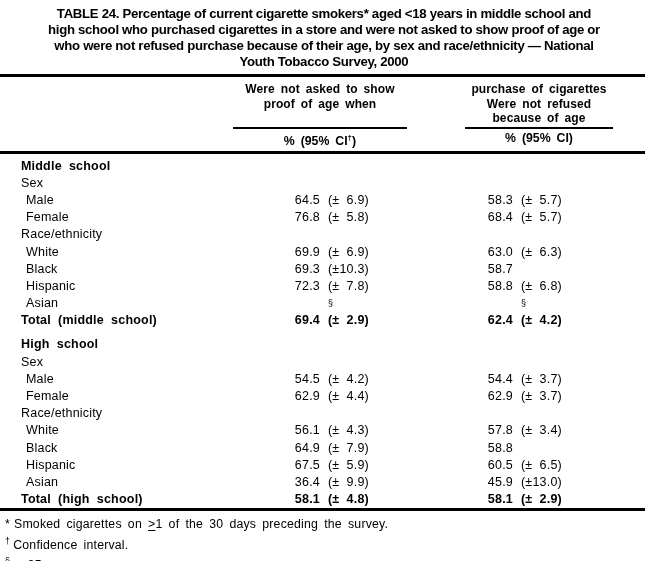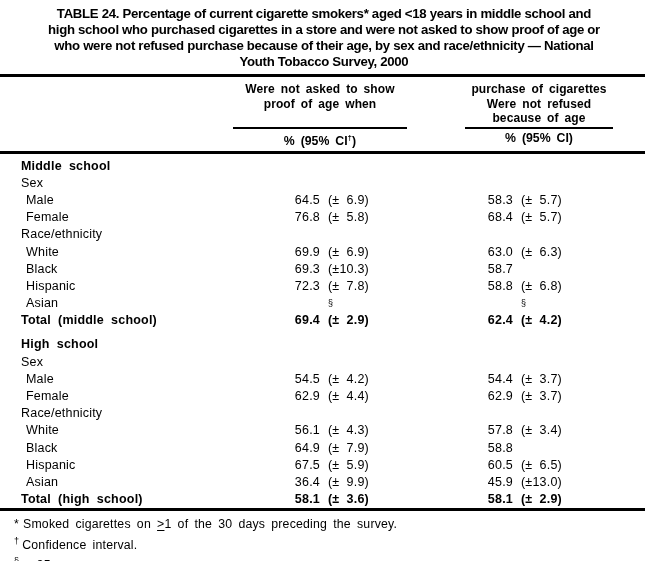--- a/index.html
+++ b/index.html
@@ -71,21 +71,21 @@
   .row.gap { margin-top: 7px; gap: 40px; }
   .cell { overflow: visible; white-space: nowrap; }
   .cell.label { padding-left: 5px; }
   .row.indent .cell.label { padding-left: 10px; }
   .cell.pct { text-align: right; }
   .cell.ci { padding-left: 8px; }
   .cell.ci sup { font-size: 9px; }
 
   
   .footer { padding: 5px 0 0 5px; font-size: 12.3px; letter-spacing: 0.2px; word-spacing: 2.5px; }
-  .fn { line-height: 16.5px; white-space: nowrap; margin-left: 9px; }
+  .fn { line-height: 16.5px; white-space: nowrap; }
   .fn .mk { margin-right: 4px; }
   .fn sup.mk { font-size: 9px; margin-right: 3px; }
   .fn .gte { text-decoration: underline; text-underline-offset: 2px; }
 </style>
 </head>
 <body>
 
 <div class="page">
 
   <div class="title">
@@ -244,21 +244,21 @@
       <div class="row indent">
     <div class="cell label">Asian</div>
     <div class="cell pct c1p">36.4</div>
     <div class="cell ci c1c">(± 9.9)</div>
     <div class="cell pct c2p">45.9</div>
     <div class="cell ci c2c">(±13.0)</div>
   </div>
       <div class="row bold">
     <div class="cell label">Total (high school)</div>
     <div class="cell pct c1p">58.1</div>
-    <div class="cell ci c1c">(± 3.6)</div>
+    <div class="cell ci c1c">(± 4.8)</div>
     <div class="cell pct c2p">58.1</div>
     <div class="cell ci c2c">(± 2.9)</div>
   </div>
     </div>
 
   <div class="rule-thick"></div>
 
   <div class="footer">
     <div class="fn"><span class="mk">*</span><span>Smoked cigarettes on </span><span class="gte">&gt;</span><span>1 of the 30 days preceding the survey.</span></div>
     <div class="fn"><sup class="mk">†</sup><span>Confidence interval.</span></div>

